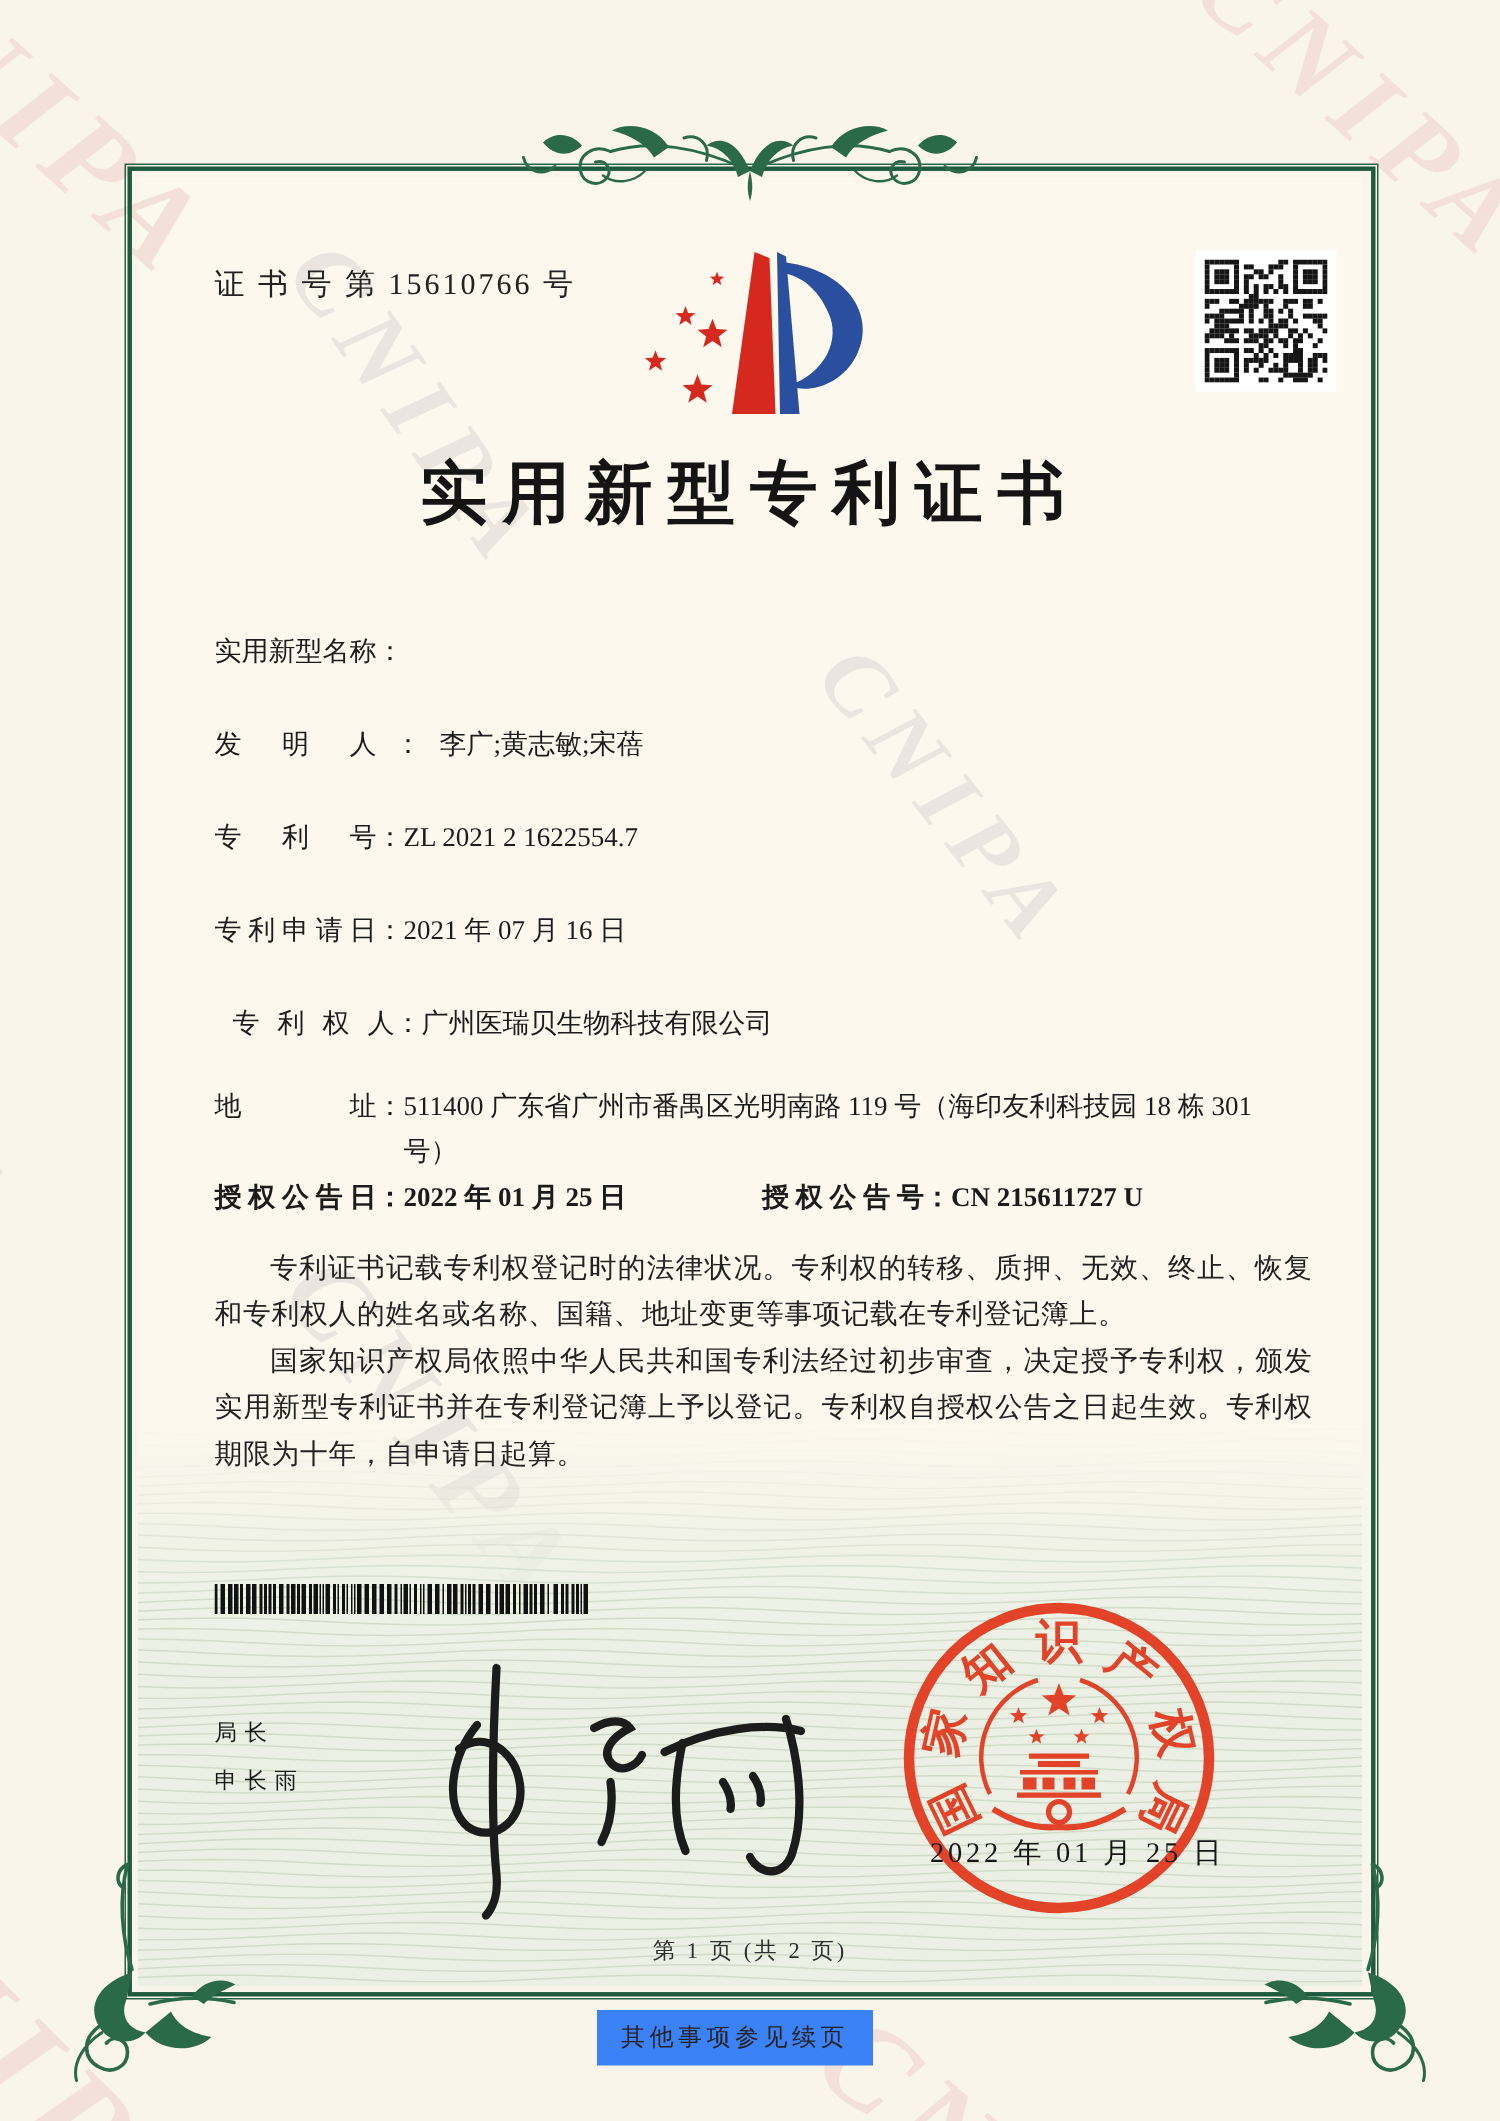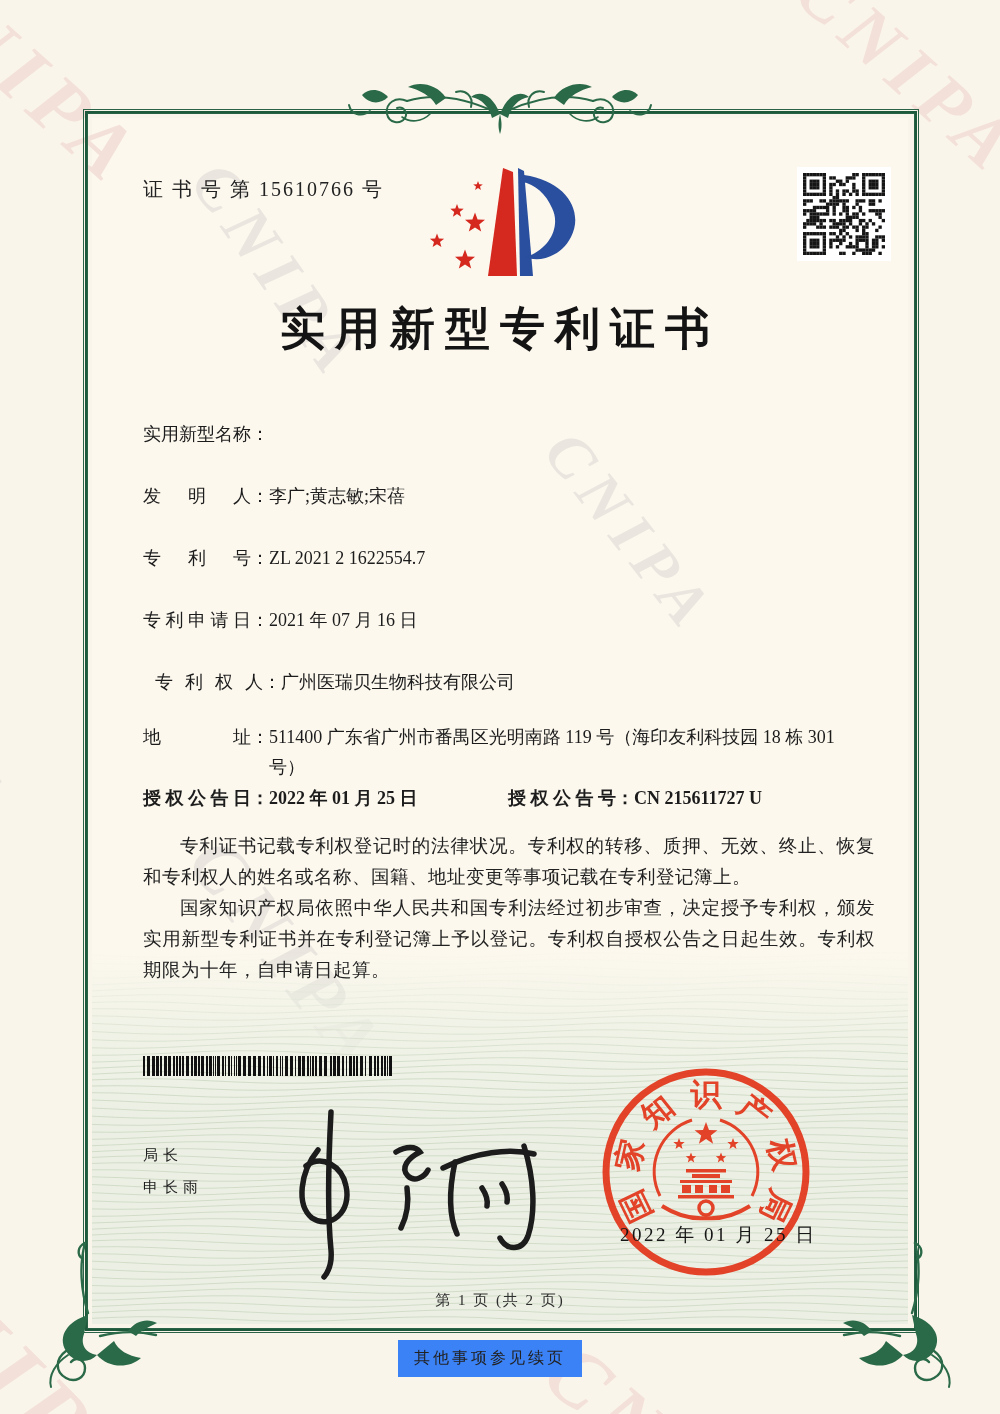--- a/index.html
+++ b/index.html
@@ -504,21 +504,21 @@
         <rect x="75.44" y="78.72" width="3.33" height="3.33" fill="#151515"></rect>
       </svg>
   </div>
 
   <div class="abs title">实用新型专利证书</div>
 
   <div class="abs frow" style="top:419px;">
     <span class="flabel">实用新型名称</span>
       <span class="fcolon">：</span>
   </div>
-  <div class="abs frow" style="top:481px;">
+  <div class="abs frow" style="top:481px;gap:12px;">
     <span class="flabel">发明人</span>
       <span class="fcolon">：</span>
       <span class="fval">李广;黄志敏;宋蓓</span>
   </div>
   <div class="abs frow" style="top:543px;">
     <span class="flabel">专利号</span>
       <span class="fcolon">：</span>
       <span class="fval">ZL 2021 2 1622554.7</span>
   </div>
   <div class="abs frow" style="top:605px;">

